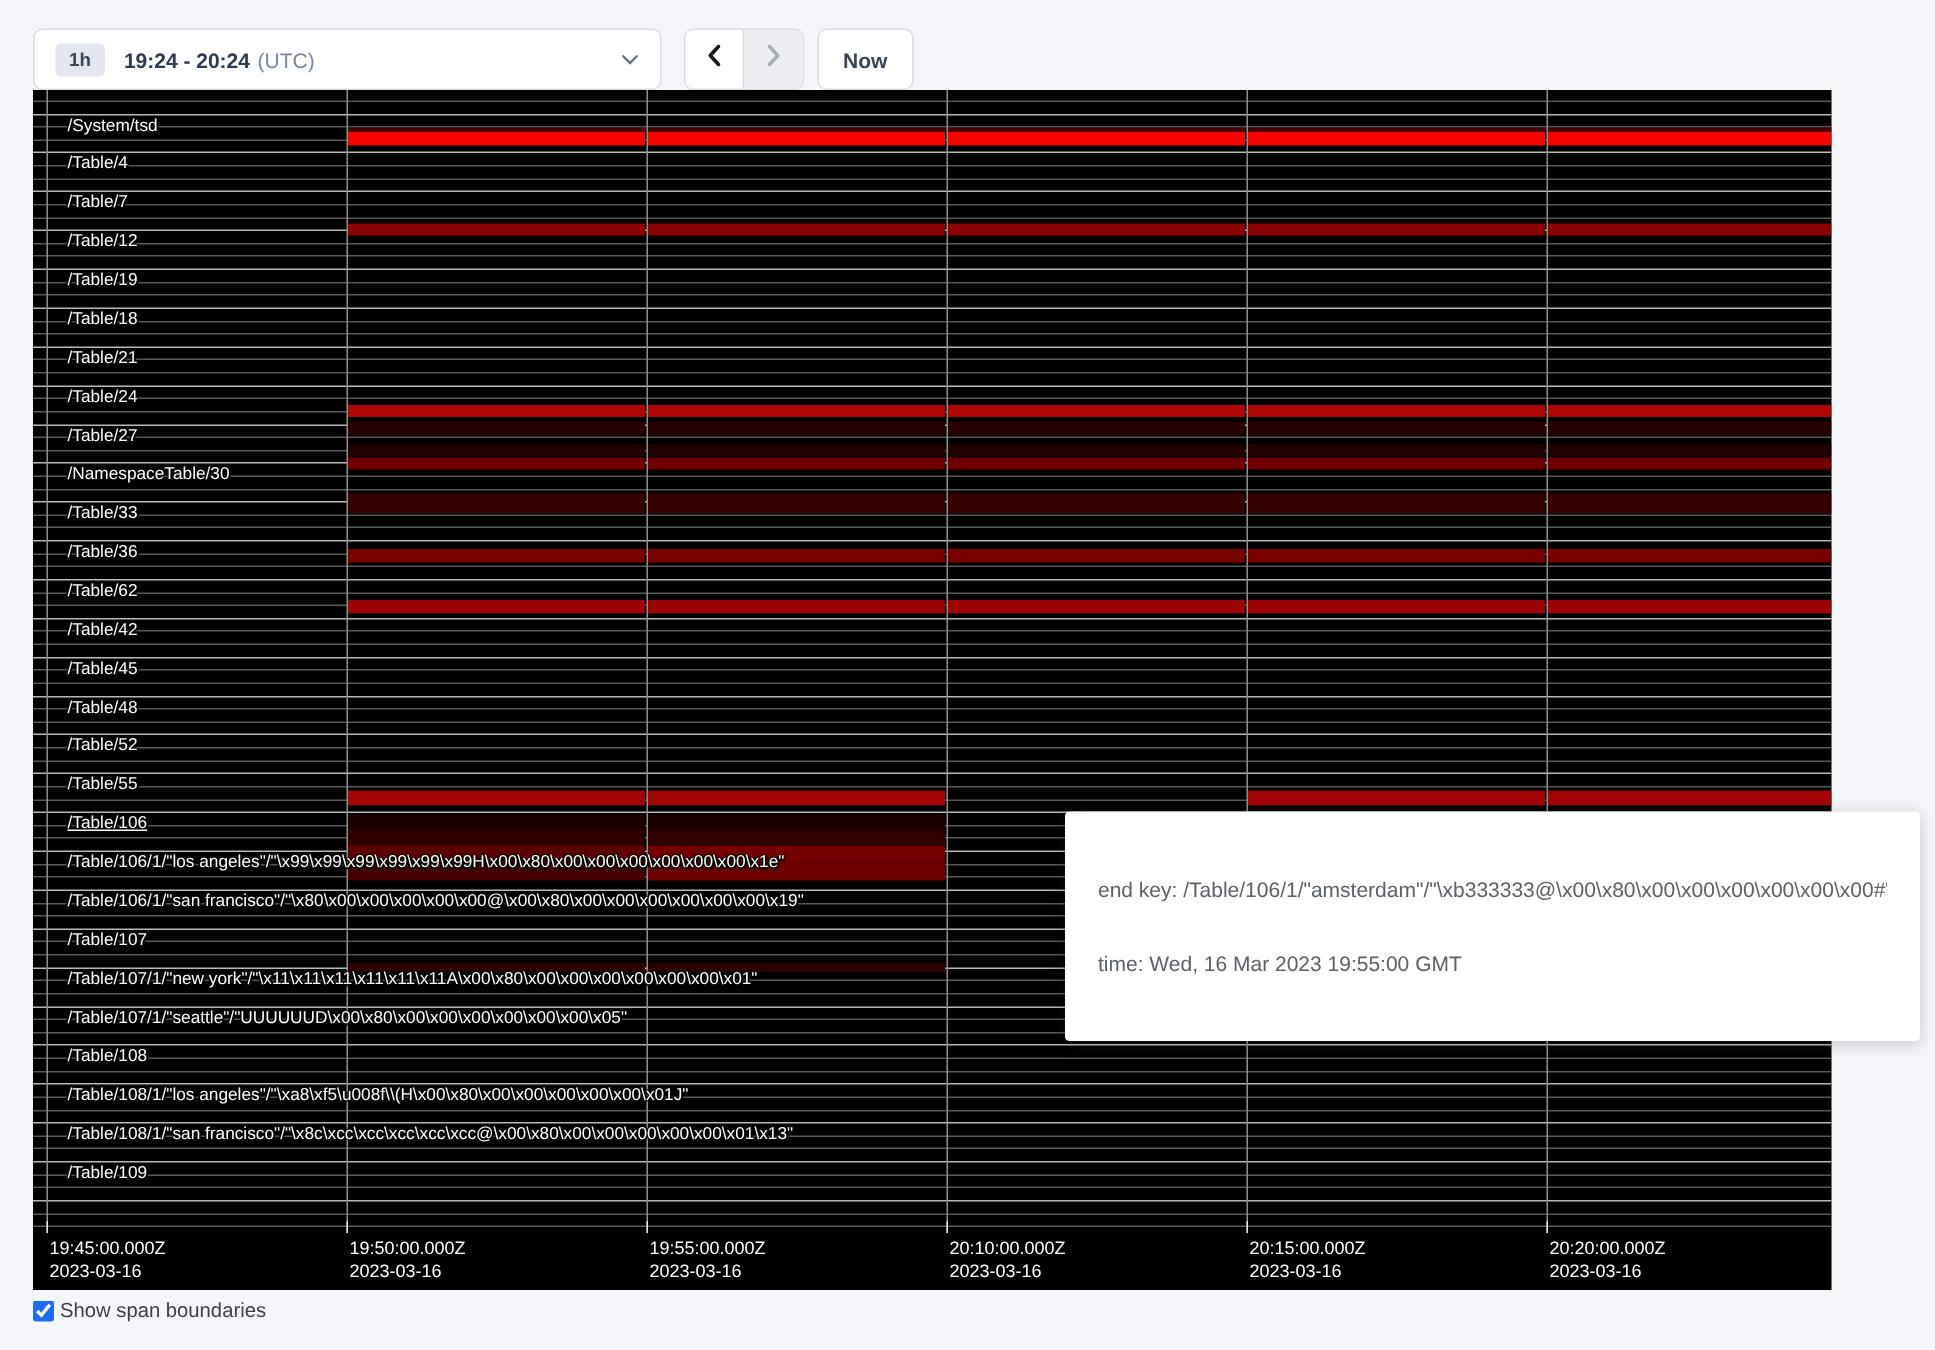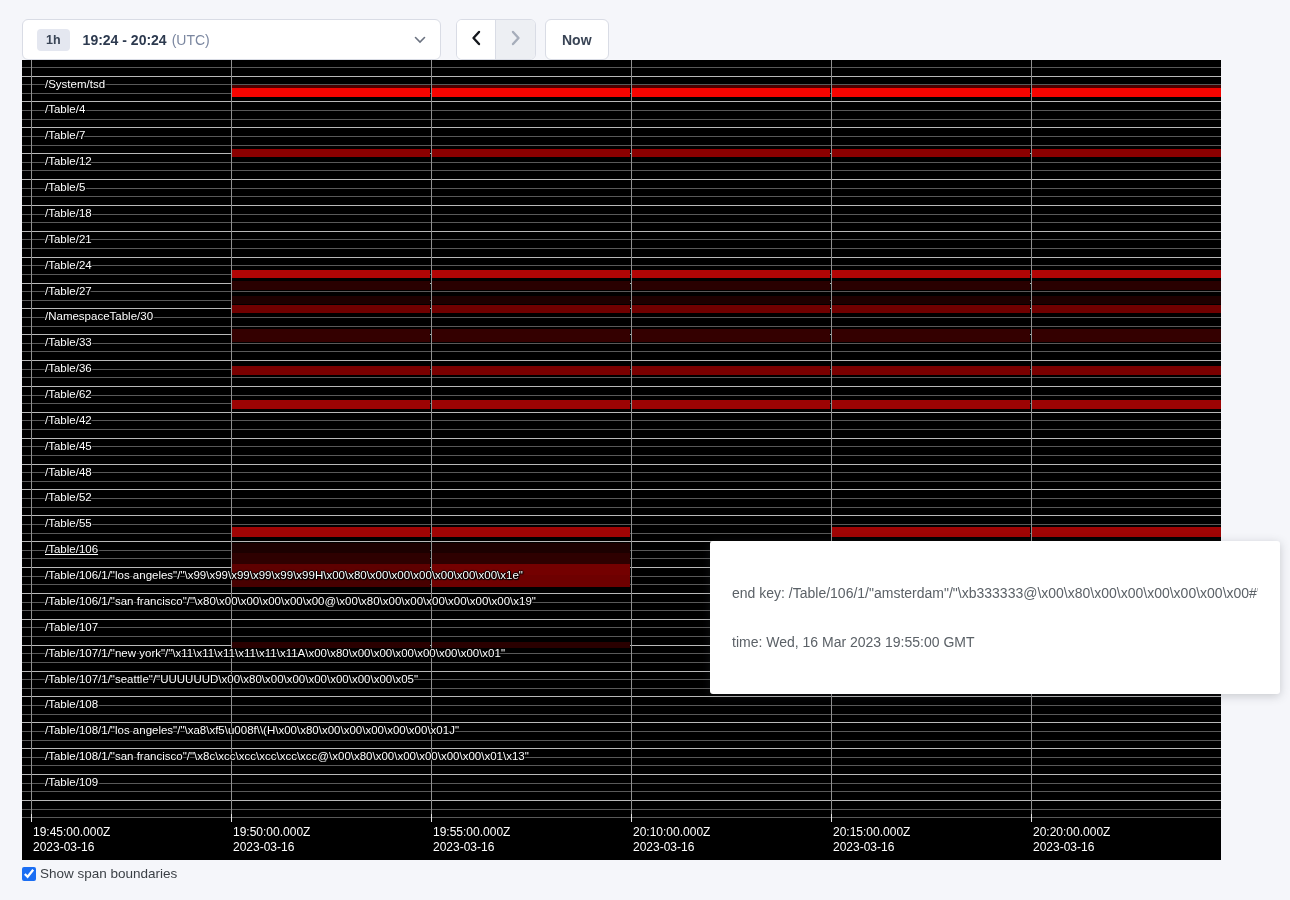--- a/index.html
+++ b/index.html
@@ -268,21 +268,21 @@
       <div class="band" style="left: 210px; top: 504px; width: 198px; height: 11px; background: rgb(94, 0, 0);"></div>
       <div class="band" style="left: 410px; top: 504px; width: 198px; height: 11px; background: rgb(116, 0, 0);"></div>
       <div class="band" style="left: 210px; top: 515px; width: 198px; height: 12px; background: rgb(71, 0, 0);"></div>
       <div class="band" style="left: 410px; top: 515px; width: 198px; height: 12px; background: rgb(110, 0, 0);"></div>
       <div class="band" style="left: 210px; top: 582px; width: 198px; height: 6px; background: rgb(42, 0, 0);"></div>
       <div class="band" style="left: 410px; top: 582px; width: 198px; height: 6px; background: rgb(42, 0, 0);"></div>
       <div class="row-label" style="top: 17.5px;">/System/tsd</div>
       <div class="row-label" style="top: 43.4px;">/Table/4</div>
       <div class="row-label" style="top: 69.2px;">/Table/7</div>
       <div class="row-label" style="top: 95.1px;">/Table/12</div>
-      <div class="row-label" style="top: 121px;">/Table/5</div>
+      <div class="row-label" style="top: 121px;">/Table/19</div>
       <div class="row-label" style="top: 146.8px;">/Table/18</div>
       <div class="row-label" style="top: 172.7px;">/Table/21</div>
       <div class="row-label" style="top: 198.6px;">/Table/24</div>
       <div class="row-label" style="top: 224.5px;">/Table/27</div>
       <div class="row-label" style="top: 250.3px;">/NamespaceTable/30</div>
       <div class="row-label" style="top: 276.2px;">/Table/33</div>
       <div class="row-label" style="top: 302.1px;">/Table/36</div>
       <div class="row-label" style="top: 327.9px;">/Table/62</div>
       <div class="row-label" style="top: 353.8px;">/Table/42</div>
       <div class="row-label" style="top: 379.7px;">/Table/45</div>

